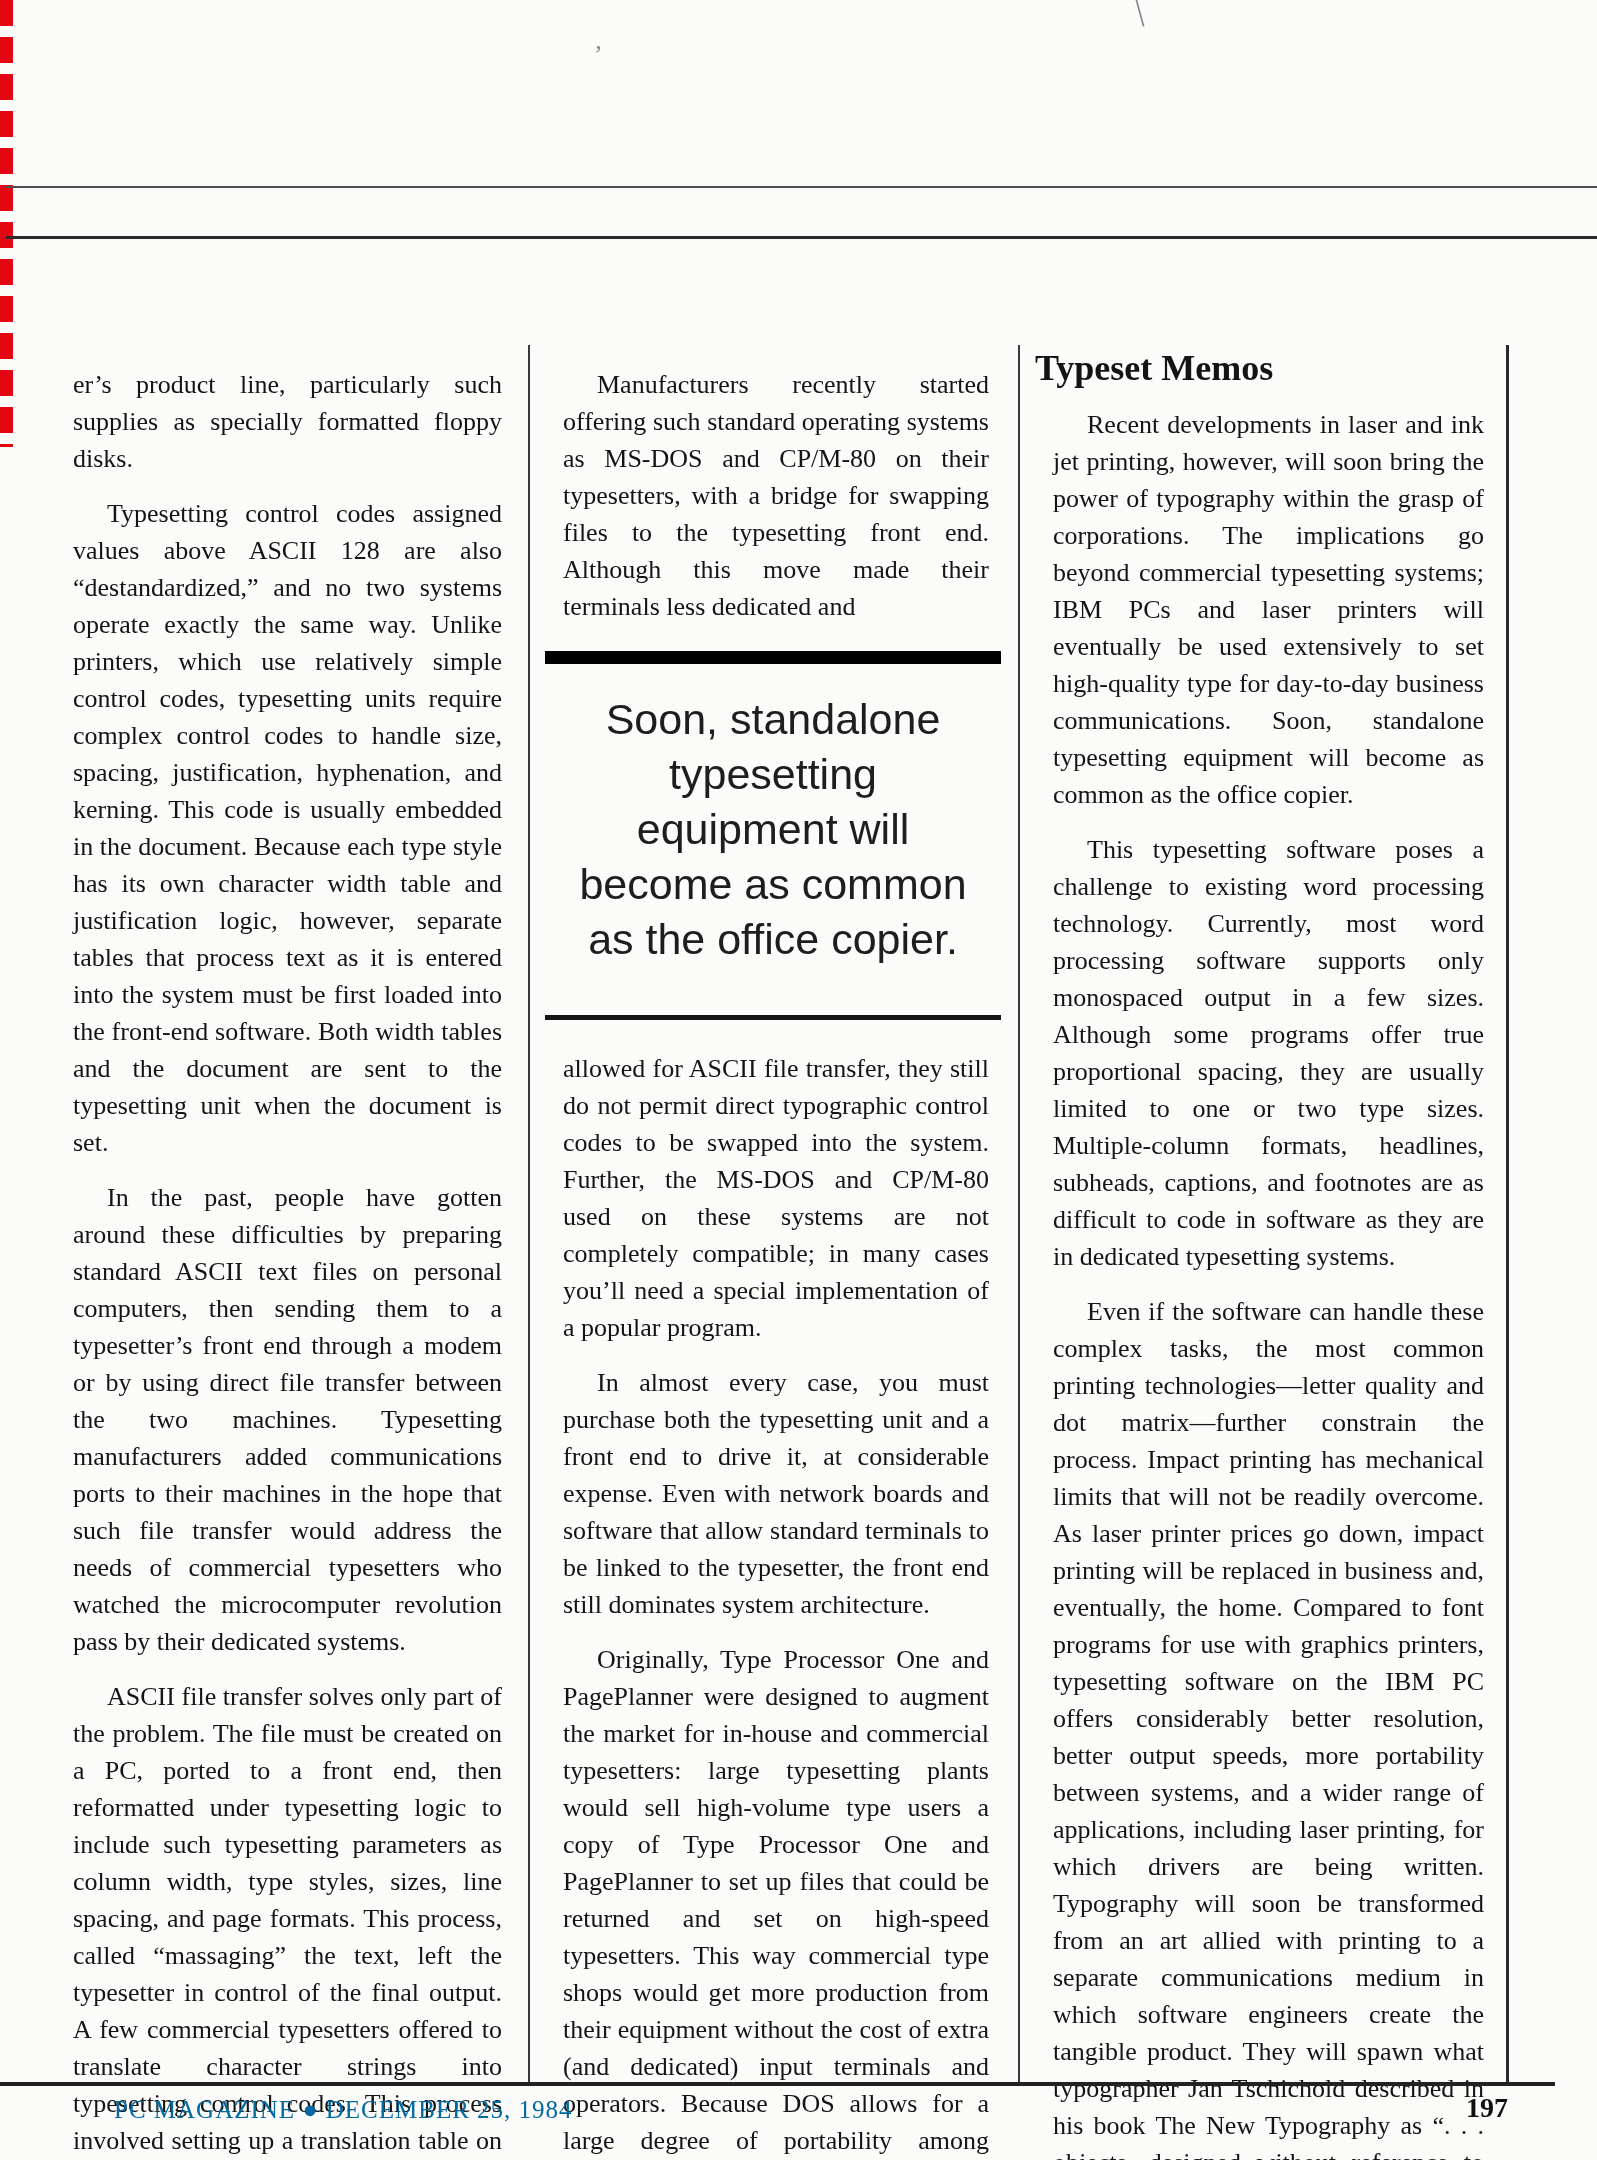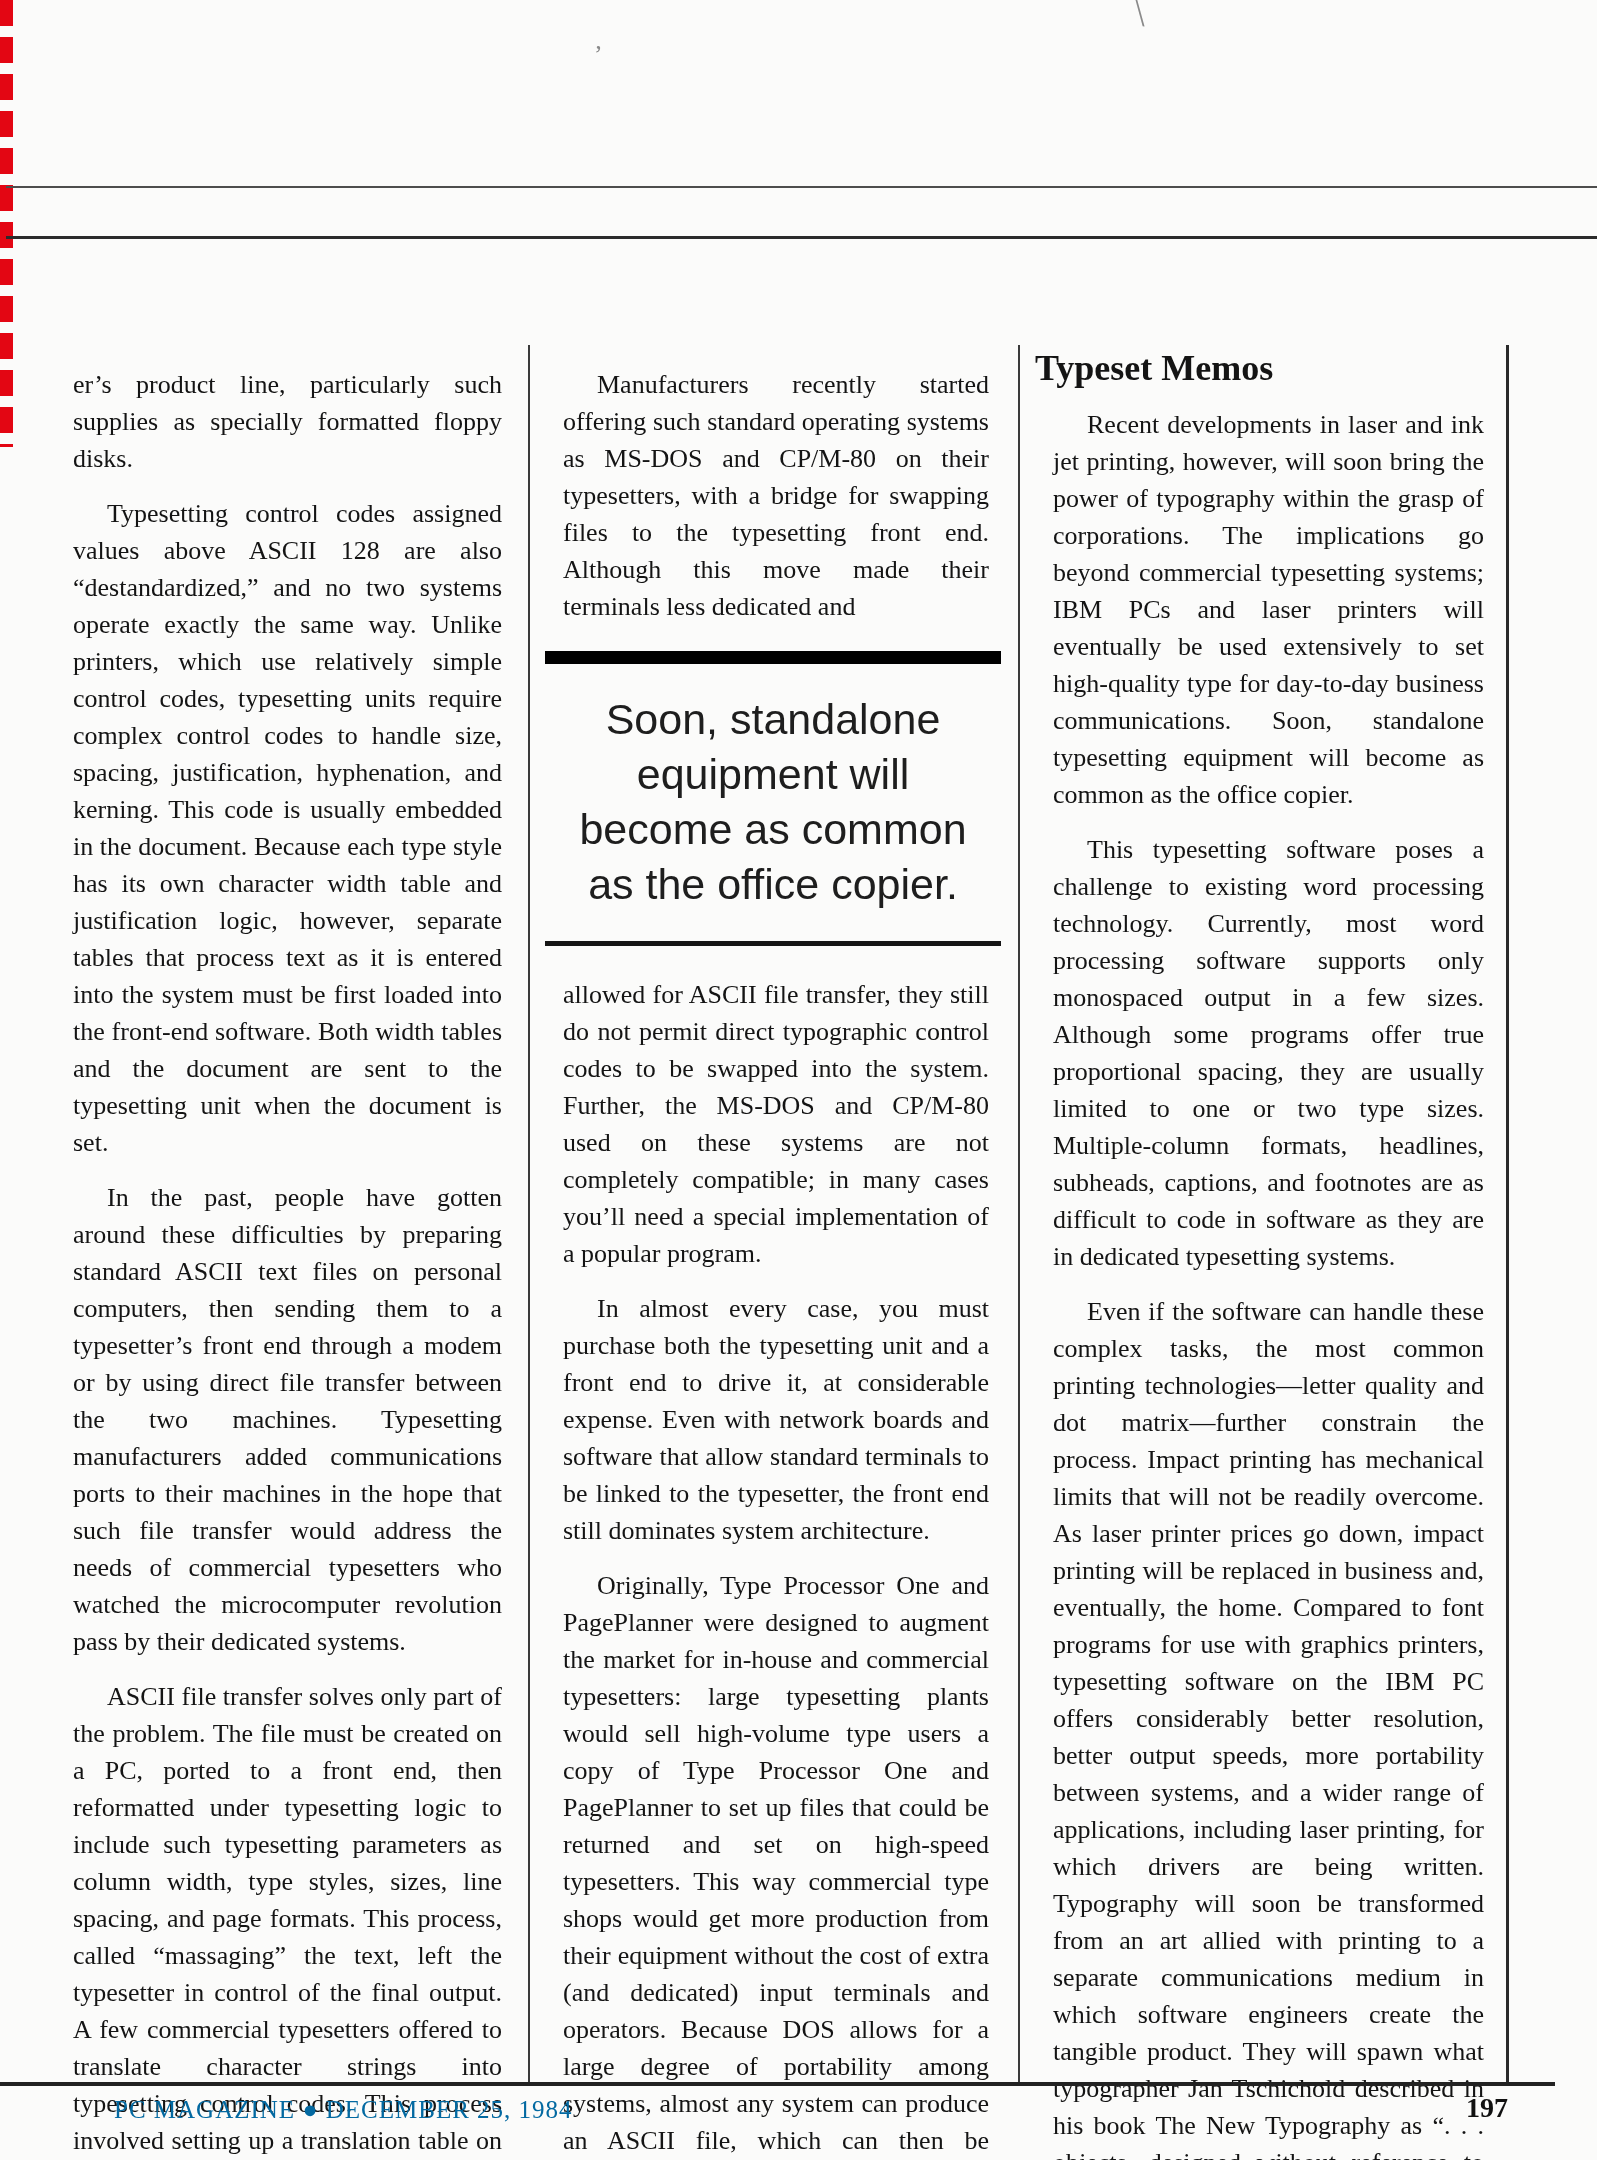--- a/index.html
+++ b/index.html
@@ -50,21 +50,21 @@
   .para .it{ }
 
   .col-heading{ font-weight:bold; font-size:36px; line-height:40px; }
 
   
   .pullquote{
     display:block;
     margin:26px 6px 30px 0;
     border-top:13px solid #000;
     border-bottom:5px solid #151515;
-    padding:28px 0 29px 0;
+    padding:28px 0 48px 0;
     text-align:center;
     font-family:"Liberation Sans", sans-serif;
     font-size:43px; line-height:55px; color:#1e1e1e;
     text-indent:0;
   }
 
   
   .end-square{ float:right; width:25px; height:25px; background:#000; margin-top:9px; }
 
   
@@ -102,20 +102,21 @@
     </div>
 </div>
 
 <div class="col col-2">
   <div>
       <p class="para indent"><span>Manufacturers recently started offering such standard operating systems as MS-DOS and CP/M-80 on their typesetters, with a bridge for swapping files to the typesetting front end. Although this move made their terminals less dedicated and</span></p>
     </div>
   <aside class="pullquote">
     <div>
         <div>Soon, standalone</div>
+        <div>typesetting</div>
         <div>equipment will</div>
         <div>become as common</div>
         <div>as the office copier.</div>
       </div>
   </aside>
   <div>
       <p class="para"><span>allowed for ASCII file transfer, they still do not permit direct typographic control codes to be swapped into the system. Further, the MS-DOS and CP/M-80 used on these systems are not completely compatible; in many cases you’ll need a special implementation of a popular program.</span></p>
       <p class="para indent"><span>In almost every case, you must purchase both the typesetting unit and a front end to drive it, at considerable expense. Even with network boards and software that allow standard terminals to be linked to the typesetter, the front end still dominates system architecture.</span></p>
       <p class="para indent"><span>Originally, </span><span class="it">Type Processor One</span><span> and </span><span class="it">PagePlanner</span><span> were designed to augment the market for in-house and commercial typesetters: large typesetting plants would sell high-volume type users a copy of </span><span class="it">Type Processor One</span><span> and </span><span class="it">PagePlanner</span><span> to set up files that could be returned and set on high-speed typesetters. This way commercial type shops would get more production from their equipment without the cost of extra (and dedicated) input terminals and operators. Because DOS allows for a large degree of portability among systems, almost any system can produce an ASCII file, which can then be typeset.</span></p>
     </div>

